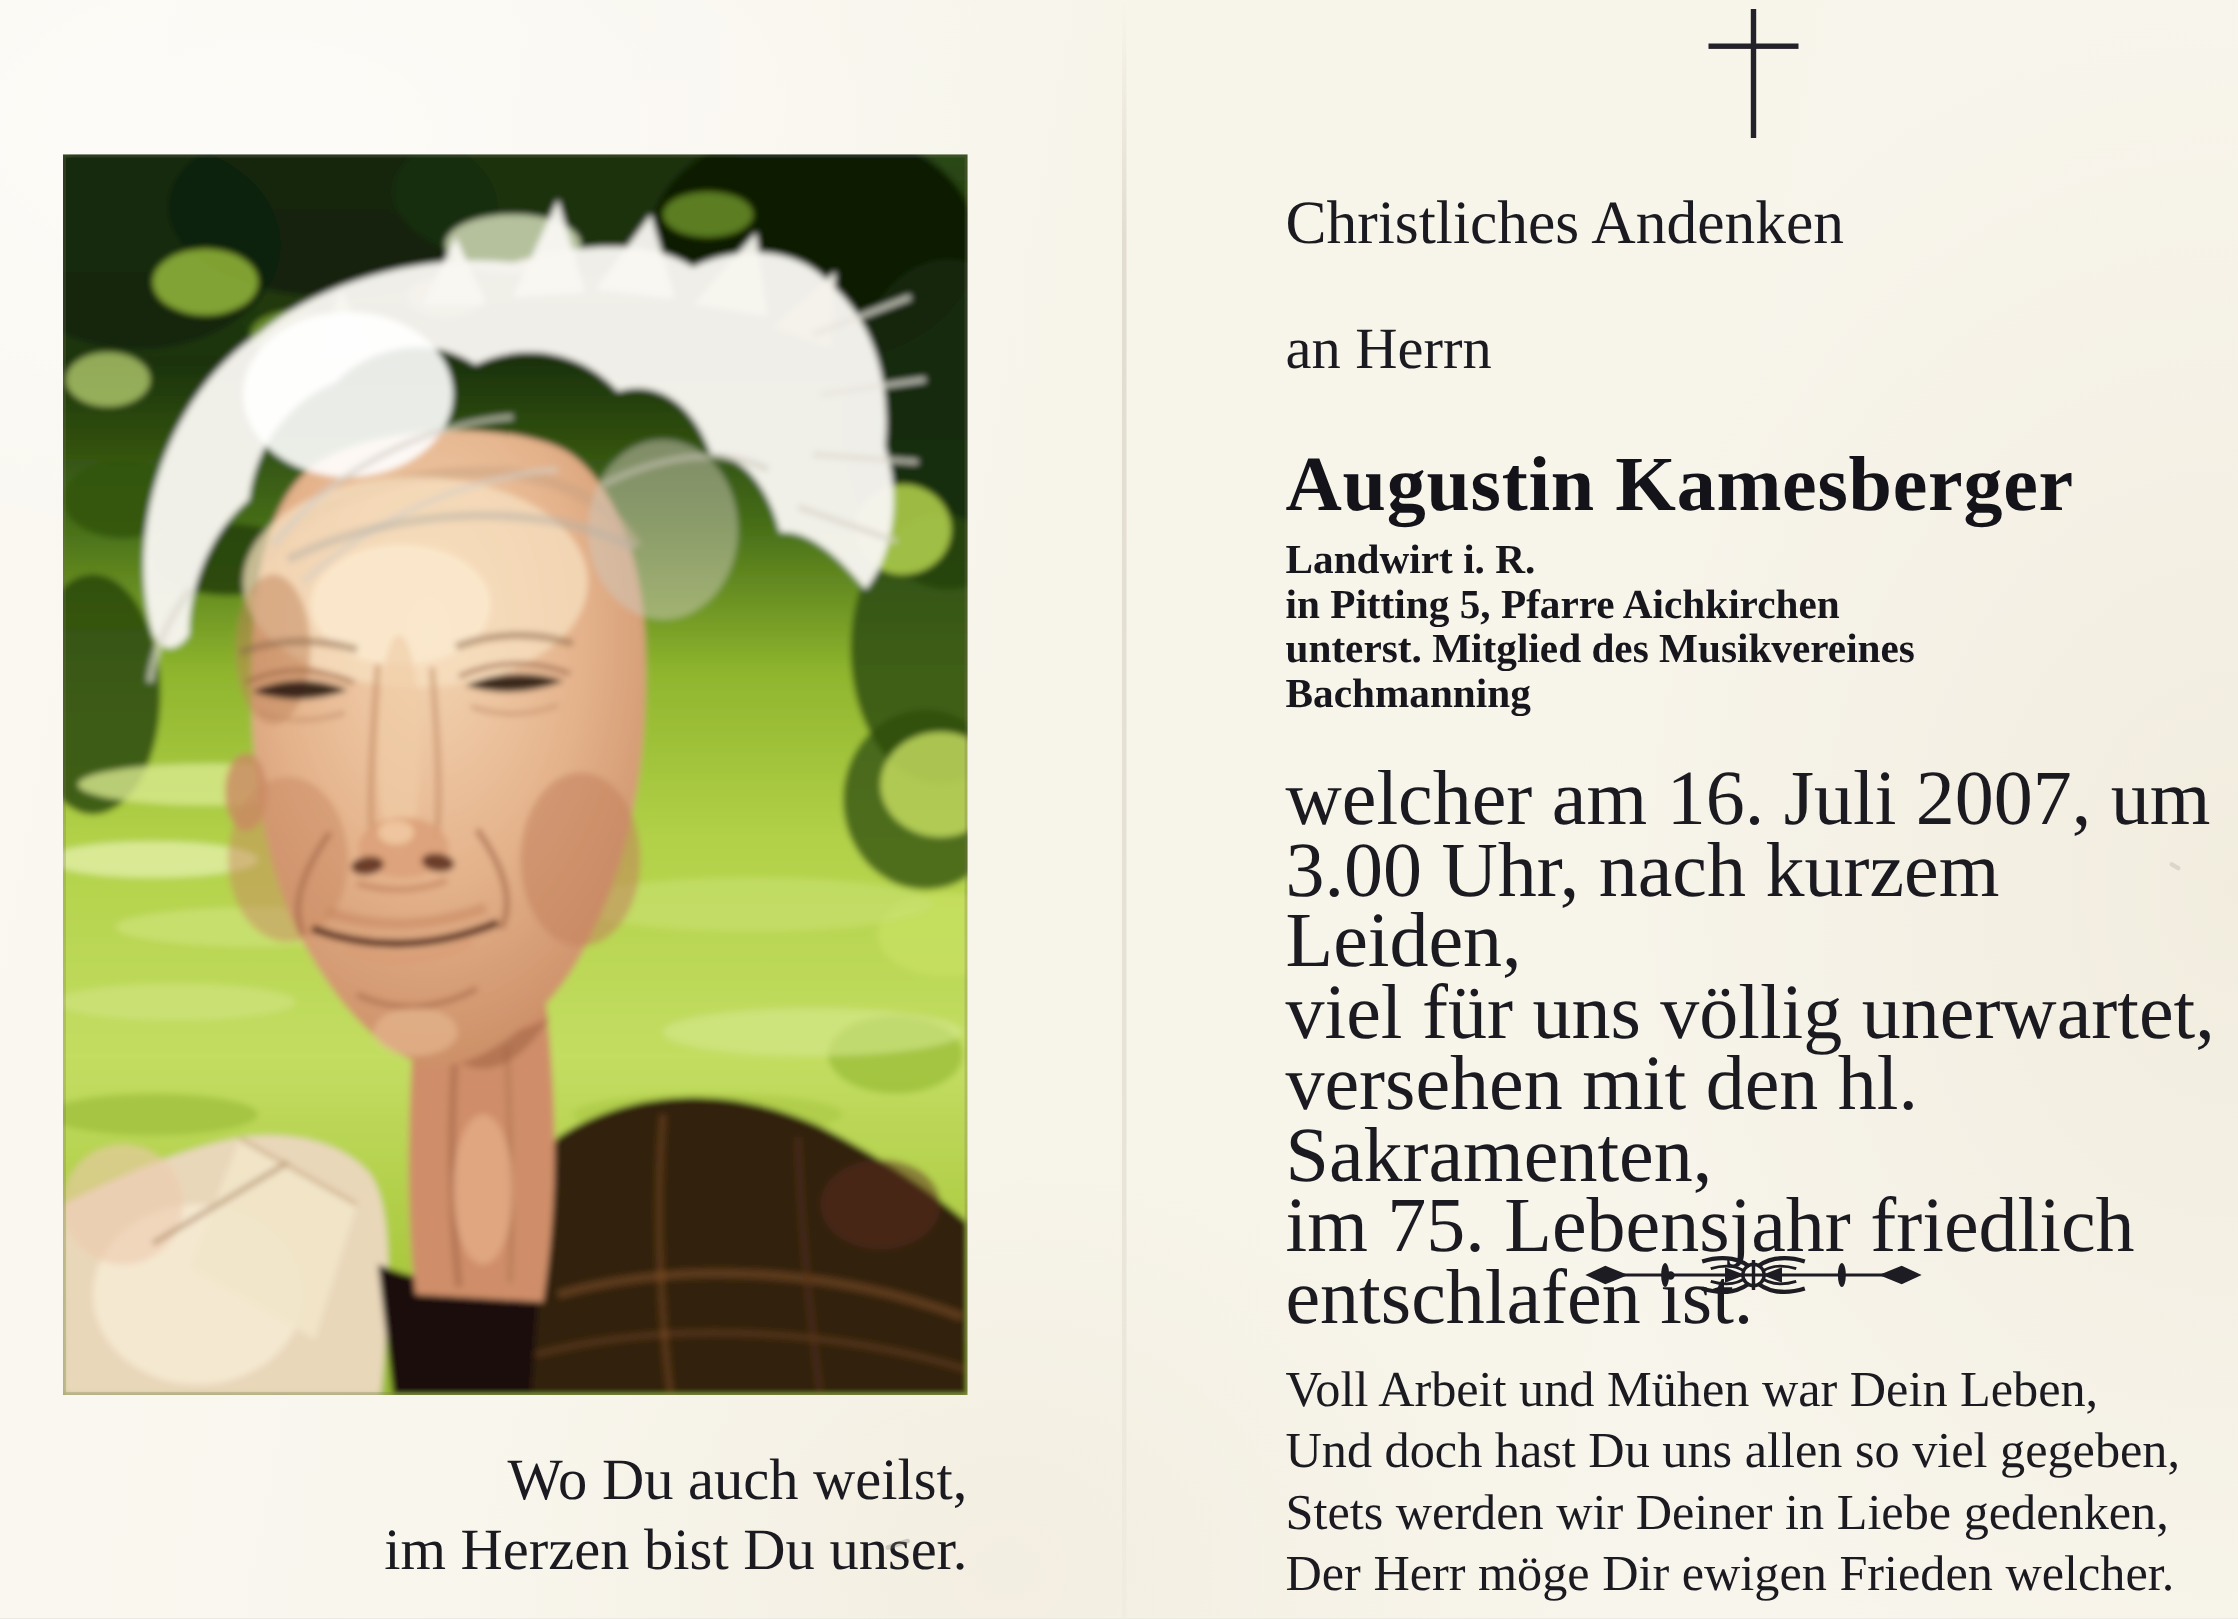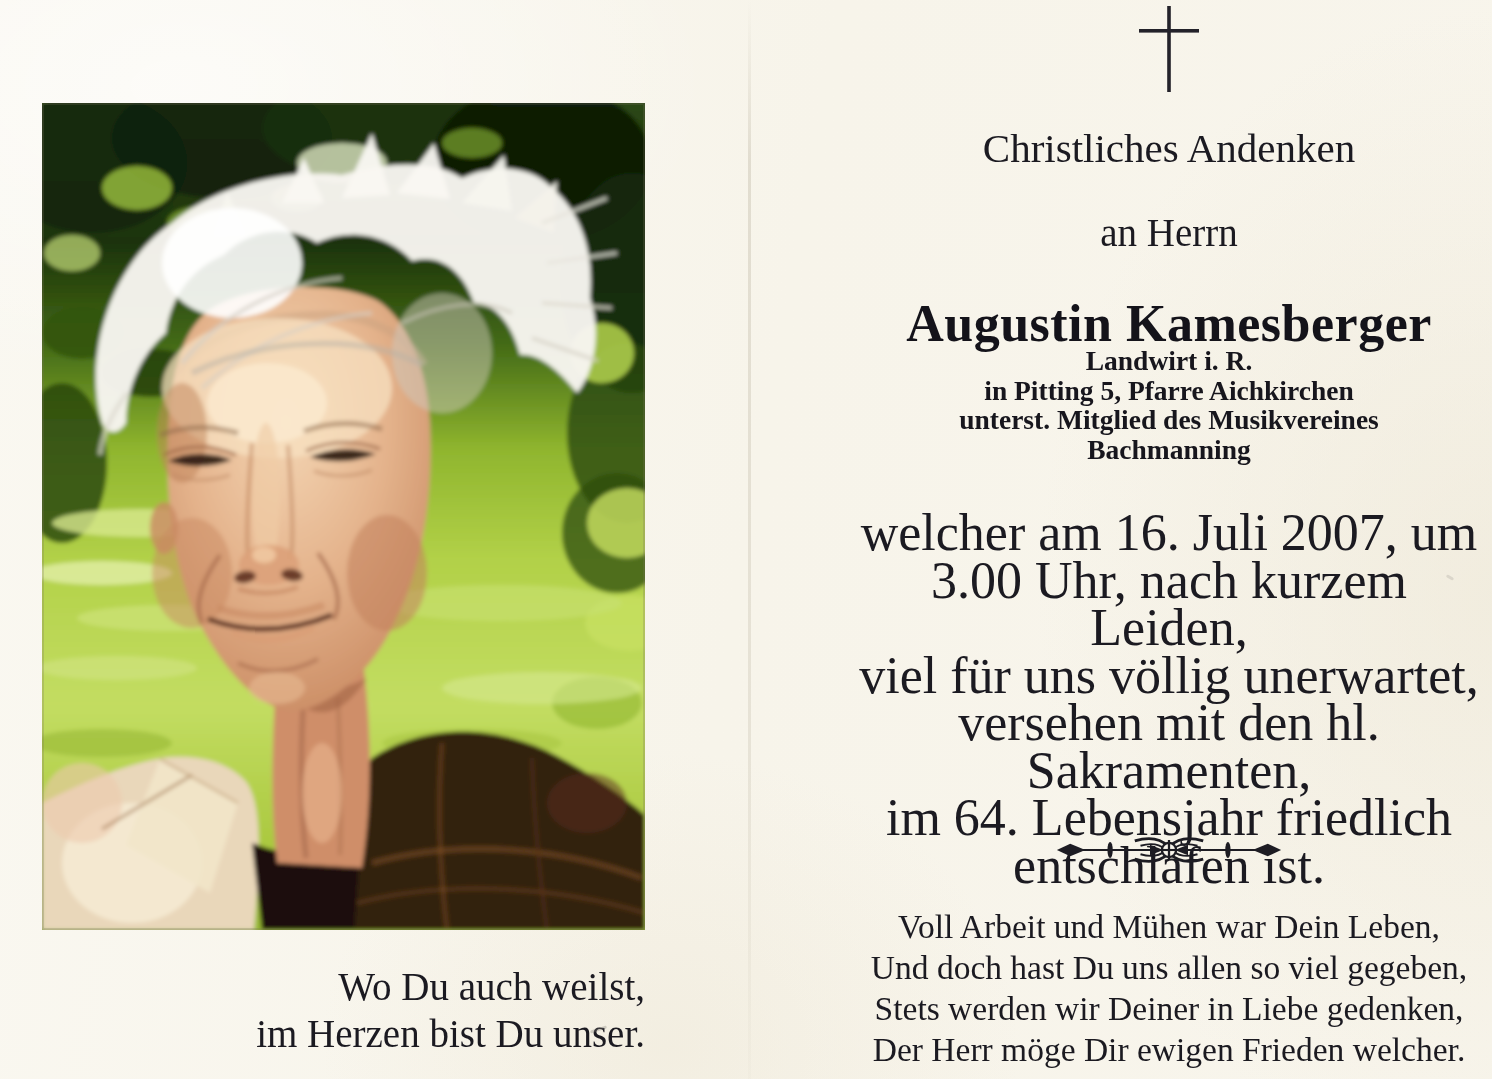--- a/index.html
+++ b/index.html
@@ -14,26 +14,26 @@
   }
   .abs{position:absolute;}
   .fold{
     left:748px;top:0;width:3px;height:1079px;
     background:linear-gradient(to bottom, rgba(195,188,170,0), rgba(195,188,170,.42) 15%, rgba(195,188,170,.30) 70%, rgba(195,188,170,.05));
   }
   .photo{left:42px;top:103px;width:603px;height:827px;}
   .photo svg{display:block;width:603px;height:827px;}
   .caption{left:43px;top:964px;width:602px;text-align:right;font-size:39px;line-height:46.5px;}
   .right-col{left:857px;top:0;width:624px;height:1079px;}
-  .centered{position:absolute;left:0;width:100%;text-align:center;}
+  .centered{position:absolute;left:0;width:100%;text-align:left;}
   .cross{left:280px;top:4px;width:64px;height:92px;}
   .memorial{top:124px;font-size:41px;line-height:48px;}
   .salutation{top:210px;font-size:39px;}
   .name{top:294px;font-size:52px;font-weight:bold;letter-spacing:.5px;color:#14131a;}
-  .details{top:346px;font-size:27.5px;line-height:29.5px;font-weight:bold;color:#17161d;}
+  .details{top:358px;font-size:27.5px;line-height:29.5px;font-weight:bold;color:#17161d;}
   .notice{top:509px;font-size:52px;line-height:47.5px;}
   .ornament{left:197px;top:831px;width:230px;height:38px;}
   .verse{top:906px;font-size:33.5px;line-height:41px;}
   .speck{background:rgba(125,122,115,.32);border-radius:2px;}
 </style>
 </head>
 <body>
 
 <div class="card">
 
@@ -208,21 +208,21 @@
       <div>in Pitting 5, Pfarre Aichkirchen</div>
       <div>unterst. Mitglied des Musikvereines</div>
       <div>Bachmanning</div>
     </div>
 
     <div class="centered notice">
       <div>welcher am 16. Juli 2007, um</div>
       <div>3.00 Uhr, nach kurzem Leiden,</div>
       <div>viel für uns völlig unerwartet,</div>
       <div>versehen mit den hl. Sakramenten,</div>
-      <div>im 64. Lebensjahr friedlich</div>
+      <div>im 75. Lebensjahr friedlich</div>
       <div>entschlafen ist.</div>
     </div>
 
     <div class="abs ornament">
       <svg viewBox="0 0 240 40" width="230" height="38">
         <g stroke="#1d1c23" fill="#1d1c23">
           <line x1="6" y1="20" x2="234" y2="20" stroke-width="2.2"></line>
           <polygon points="2,20 16,13.5 32,20 16,26.5" stroke="none"></polygon>
           <polygon points="238,20 224,13.5 208,20 224,26.5" stroke="none"></polygon>
           <ellipse cx="58" cy="20" rx="2.8" ry="8.5" stroke="none"></ellipse>

